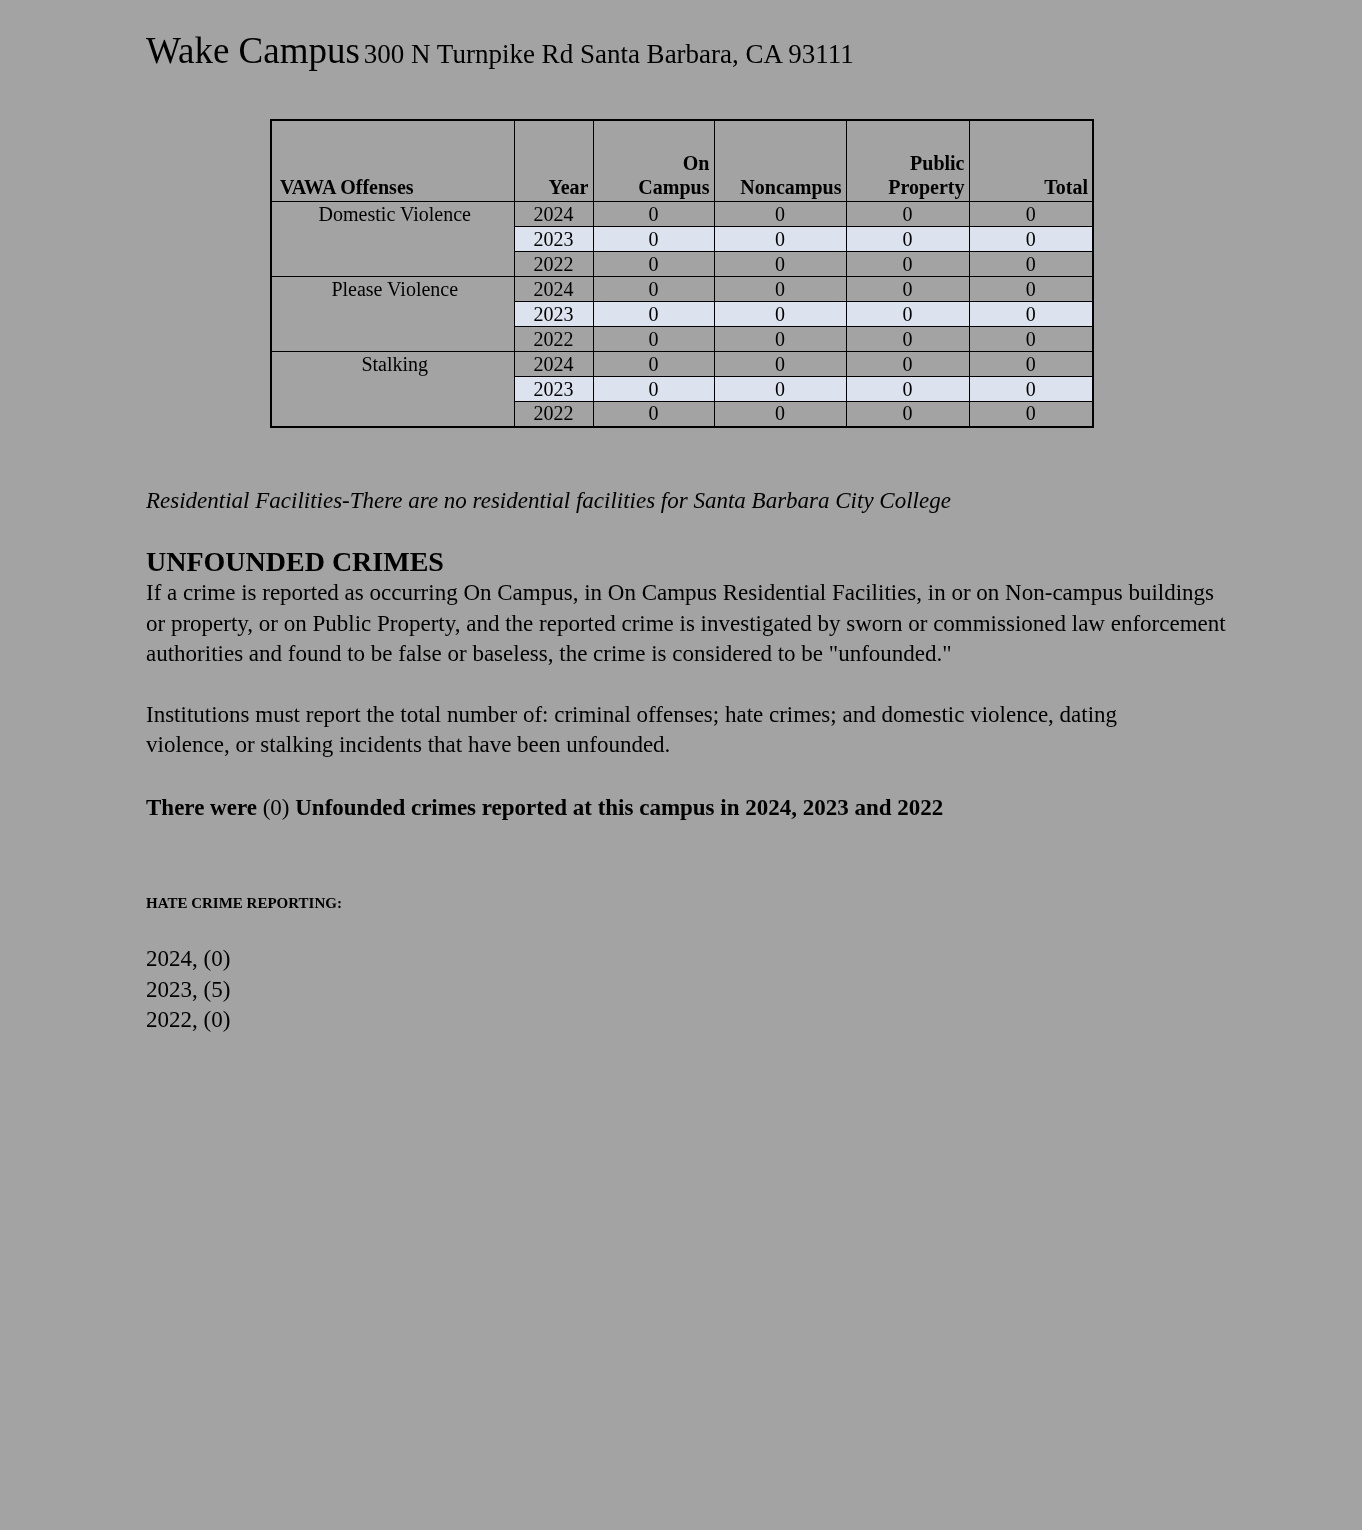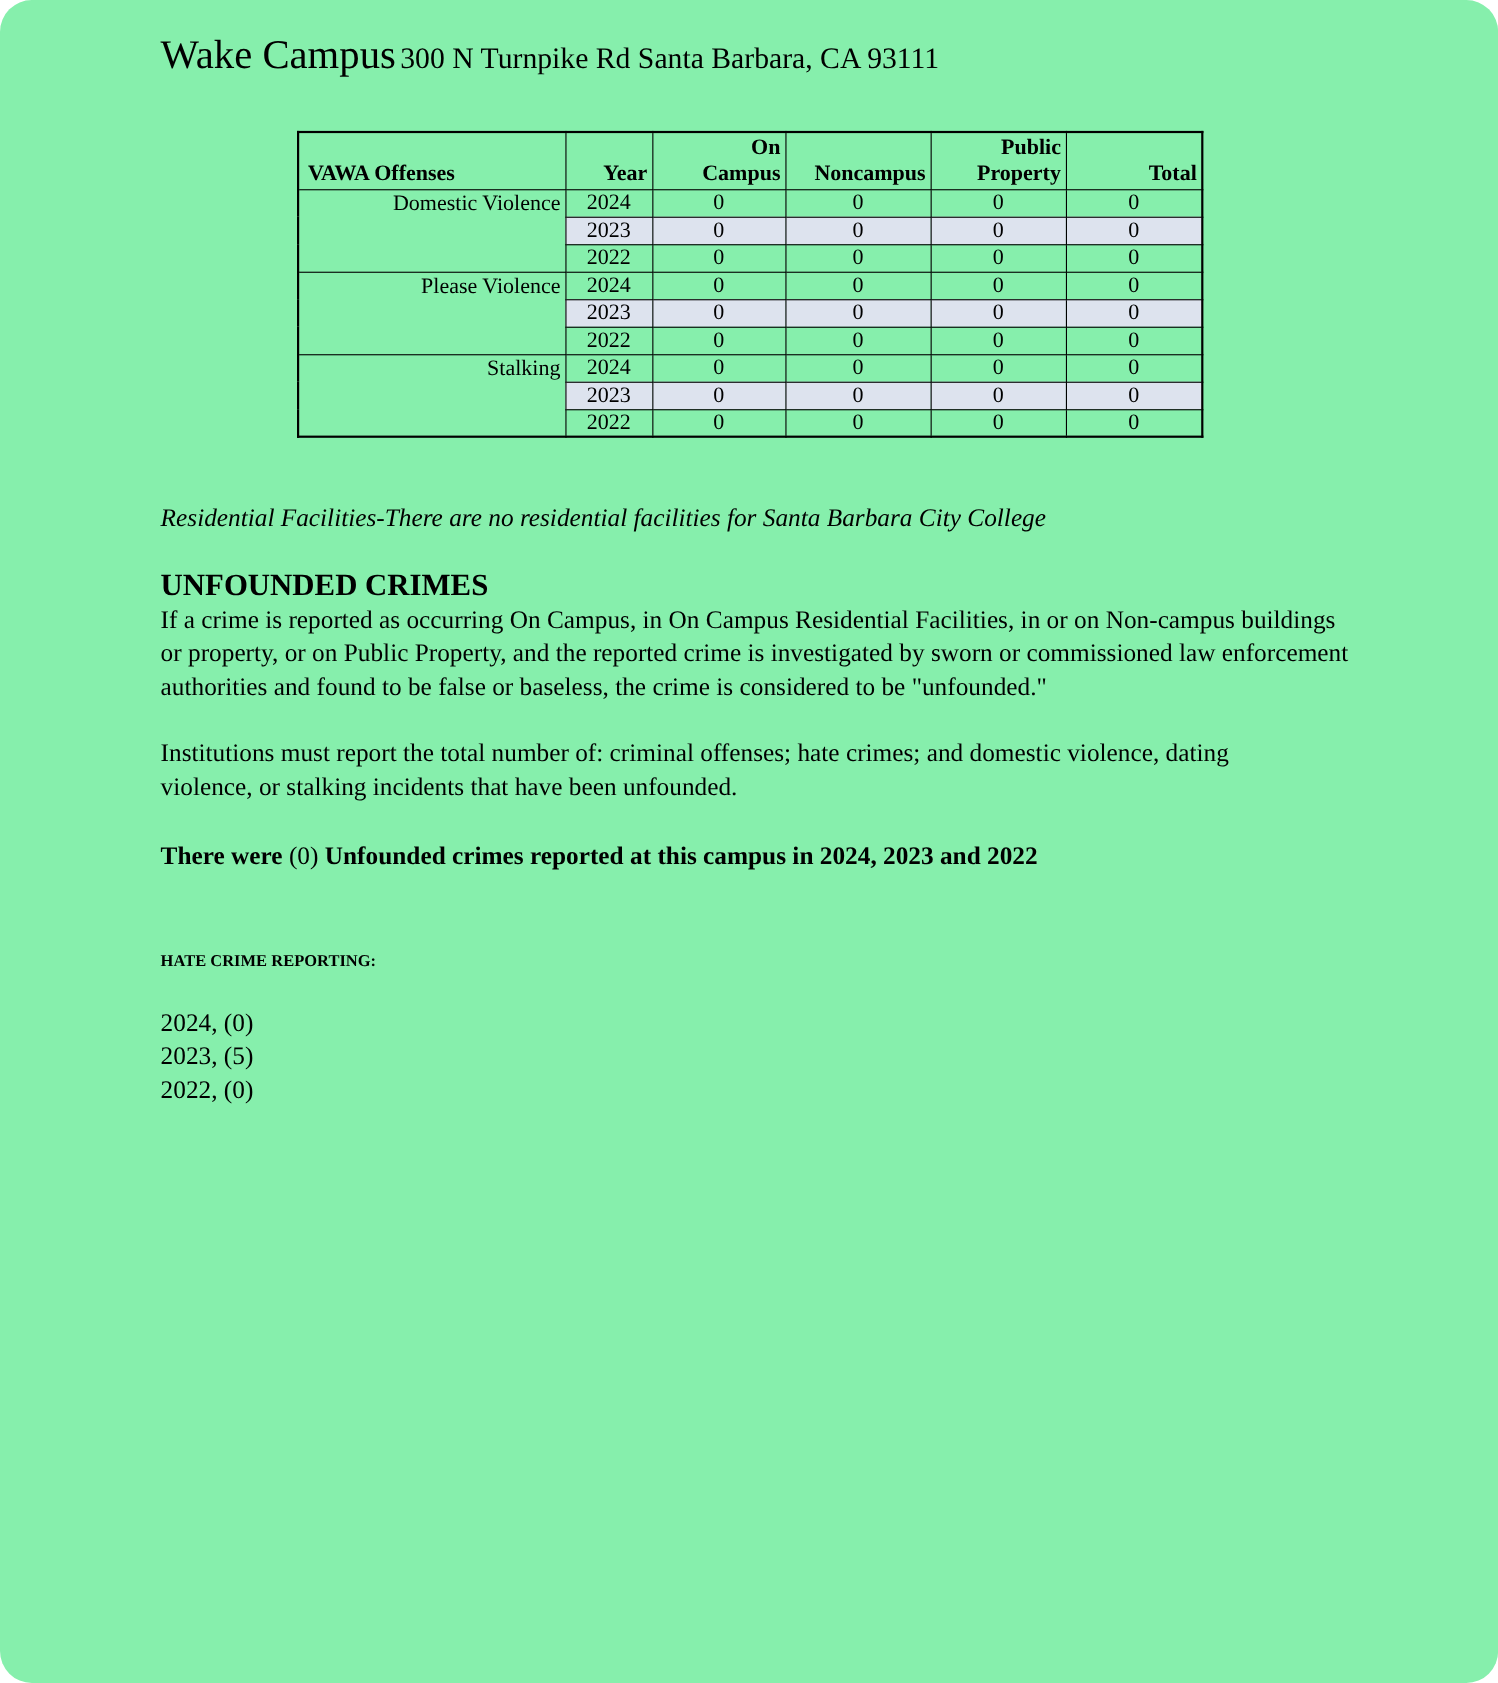--- a/index.html
+++ b/index.html
@@ -6,23 +6,22 @@
   * { margin: 0; padding: 0; box-sizing: border-box; }
   html, body { background: #ffffff; }
   body {
     width: 1362px; height: 1530px;
     font-family: "Liberation Serif", "DejaVu Serif", serif;
     color: var(--ink);
   }
   .page {
     width: 1362px; height: 1530px;
     padding: 28px 120px 0 146px;
-    background: #86efac;
+    background: #a3a3a3;
     overflow: hidden;
-    border-radius: 29px;
   }
   
   .doc-title { font-weight: 400; line-height: 46px; white-space: nowrap; }
   .doc-title .campus { font-size: 37px; }
   .doc-title .addr   { font-size: 27px; }
 
   
   .vawa-table {
     border-collapse: collapse;
     margin: 38px 0 0 124px;
@@ -37,24 +36,24 @@
     font-weight: 700;
     text-align: right;
     vertical-align: bottom;
     height: 52px;
     line-height: 24px;
     padding-bottom: 2px;
   }
   .vawa-table th.th-offense { text-align: left; padding-left: 8px; }
   .vawa-table th .wrap2 { display: inline-block; }
   .vawa-table th .w-oncampus { width: 82px; }
-  .vawa-table th .w-public  { width: 100px; }
+  .vawa-table th .w-public  { width: 100px; margin-top: 30px; }
   .vawa-table td { height: 25px; line-height: 23px; text-align: center; }
   .vawa-table td.offense {
-    text-align: right; vertical-align: top;
+    text-align: center; vertical-align: top;
     padding-left: 8px; line-height: 25px; font-family: Liberation Serif, serif;
   }
   .vawa-table tr.shaded td { background: var(--row-shade); }
   .col-offense { width: 243px; }
   .col-year    { width: 79px;  }
   .col-on      { width: 121px; }
   .col-non     { width: 132px; }
   .col-public  { width: 123px; }
   .col-total   { width: 124px; }
 

